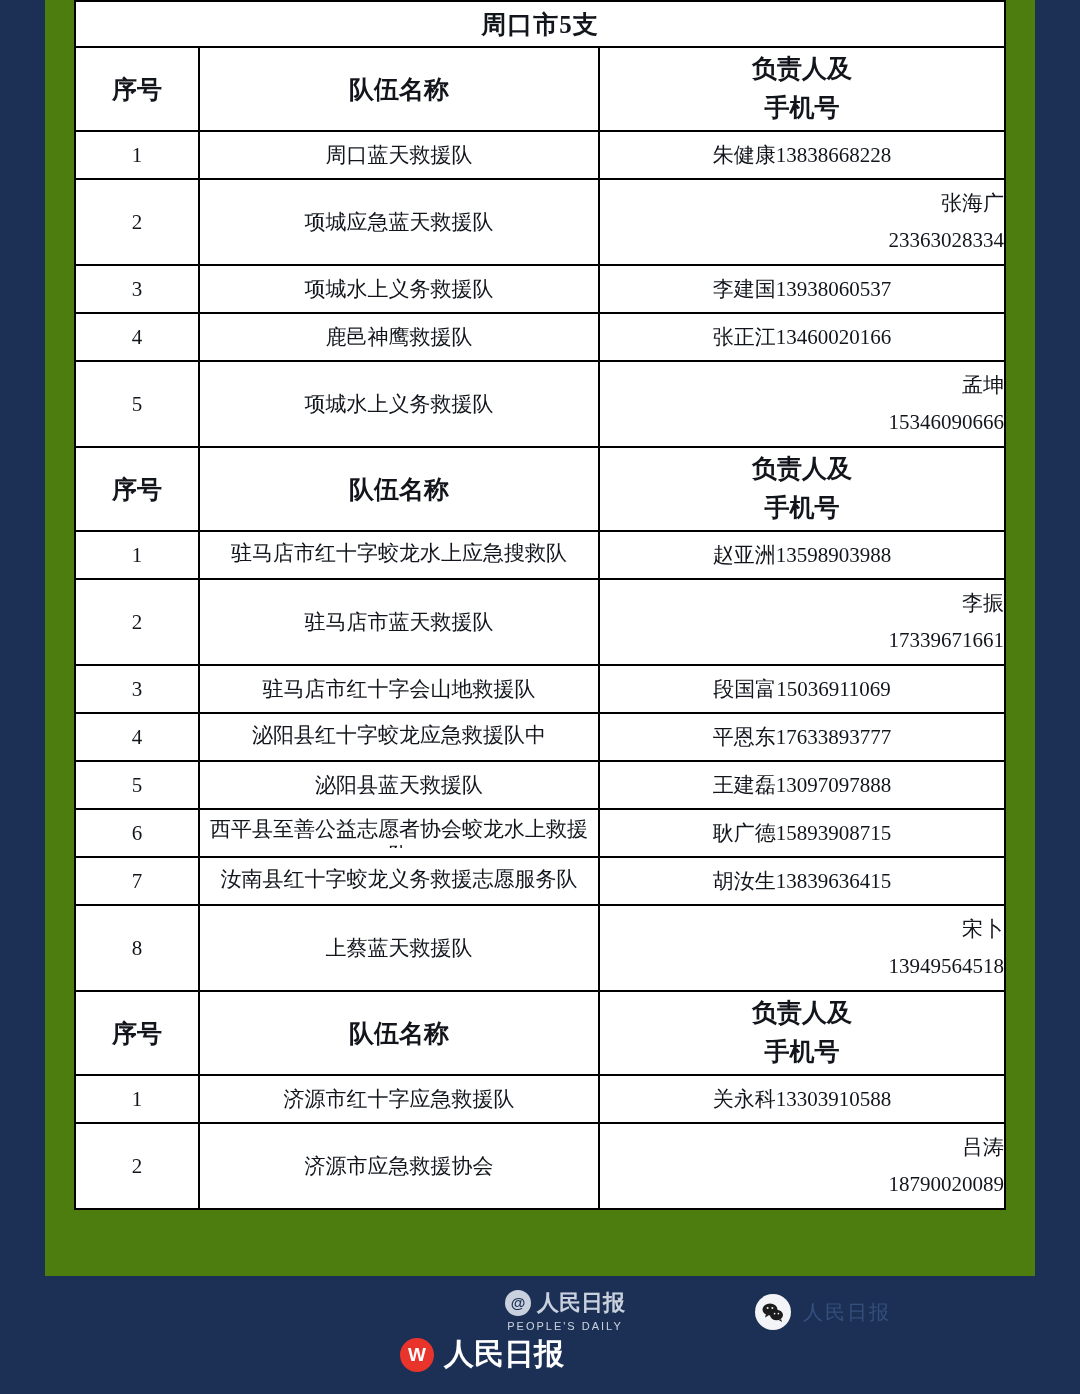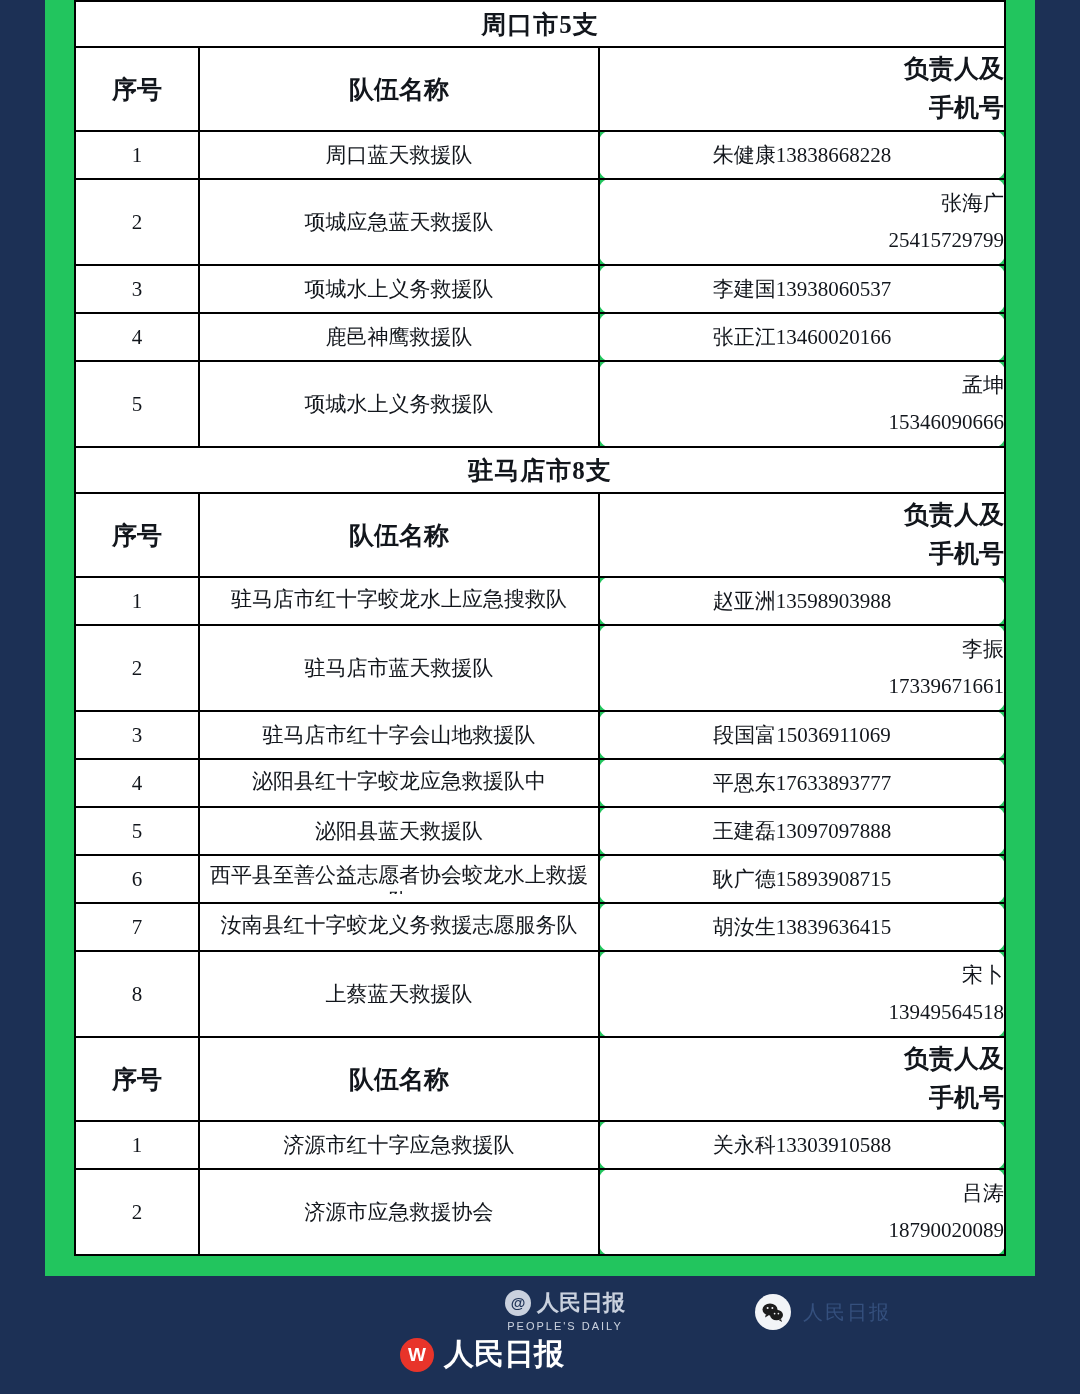--- a/index.html
+++ b/index.html
@@ -13,21 +13,21 @@
     font-family: "Liberation Serif", "DejaVu Serif", serif;
     position: relative;
     overflow: hidden;
   }
   .page-sheet {
     position: absolute;
     left: 45px;
     top: 0;
     width: 990px;
     height: 1276px;
-    background: #22c55e;
+    background: #4d7c0f;
     box-sizing: border-box;
     padding: 0;
   }
   table.reg-table {
     border-collapse: collapse;
     width: 930px;
     margin: 0 auto;
     table-layout: fixed;
   }
   table.reg-table td {
@@ -48,41 +48,39 @@
     font-weight: bold;
     letter-spacing: 1px;
   }
   .head-row td {
     height: 82px;
     font-size: 25px;
     font-weight: bold;
   }
   .head-two-line {
     line-height: 1.55;
-    text-align: right;
   }
   .data-row td {
     height: 46px;
     font-size: 21px;
   }
   .data-row.tall td {
     height: 84px;
   }
   .cell-idx {
     font-size: 19px;
   }
   .cell-name {
     text-align: left;
     padding-left: 18px;
     font-size: 22px;
     line-height: 1.25;
   }
   .cell-person {
     font-size: 22px;
-    border-radius: 11px;
   }
   .cell-person .two-line {
     line-height: 1.75;
     text-align: right;
   }
   .clipped {
     display: block;
     max-height: 30px;
     overflow: hidden;
     font-family: Liberation Mono, monospace;
@@ -216,21 +214,21 @@
         <td class="cell-idx">1</td>
         <td class="cell-name">周口蓝天救援队</td>
         <td class="cell-person">朱健康13838668228</td>
       </tr>
       <tr class="data-row tall">
         <td class="cell-idx">2</td>
         <td class="cell-name">项城应急蓝天救援队</td>
         <td class="cell-person">
           <div class="two-line">
             <div>张海广</div>
-            <div>25415729799</div>
+            <div>23363028334</div>
           </div>
         </td>
       </tr>
       <tr class="data-row">
         <td class="cell-idx">3</td>
         <td class="cell-name">项城水上义务救援队</td>
         <td class="cell-person">李建国13938060537</td>
       </tr>
       <tr class="data-row">
         <td class="cell-idx">4</td>
@@ -241,23 +239,20 @@
         <td class="cell-idx">5</td>
         <td class="cell-name">项城水上义务救援队</td>
         <td class="cell-person">
           <div class="two-line">
             <div>孟坤</div>
             <div>15346090666</div>
           </div>
         </td>
       </tr>
 
-      <tr class="section-title">
-        <td colspan="3">驻马店市8支</td>
-      </tr>
       <tr class="head-row">
         <td>序号</td>
         <td>队伍名称</td>
         <td>
           <div class="head-two-line">
             <div>负责人及</div>
             <div>手机号</div>
           </div>
         </td>
       </tr>

